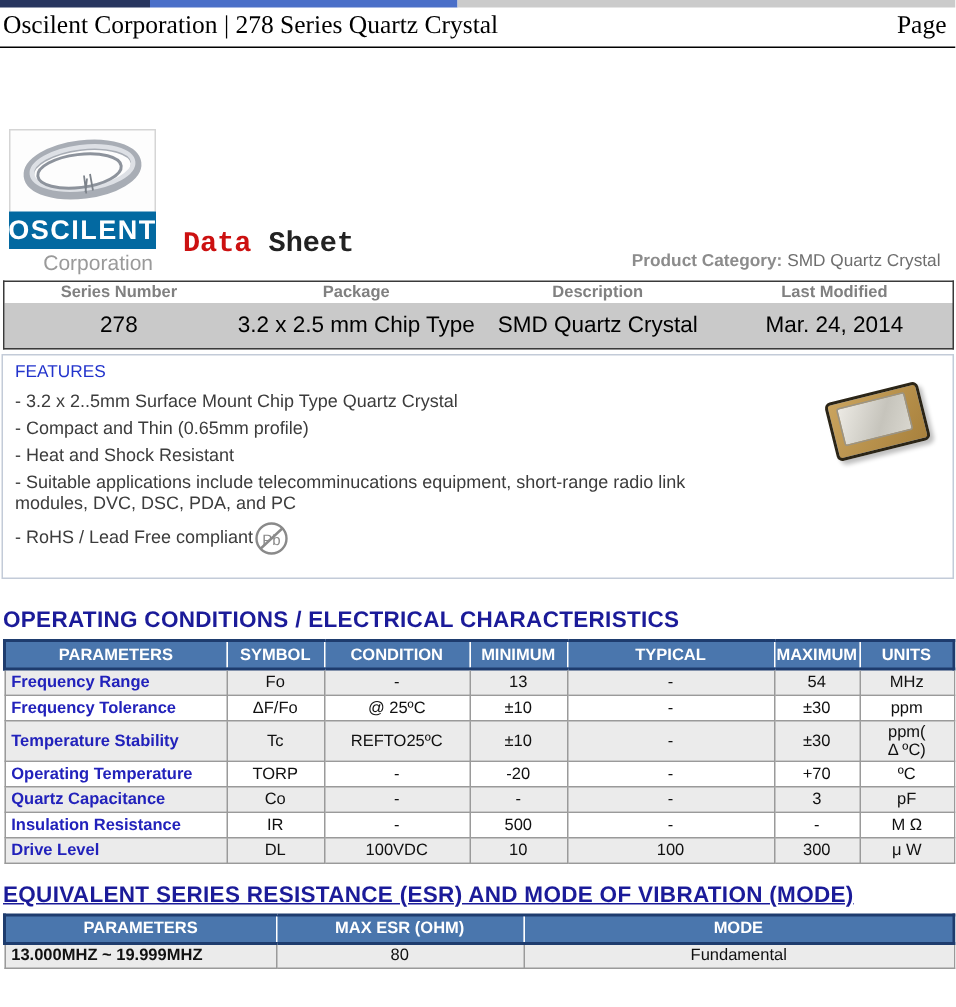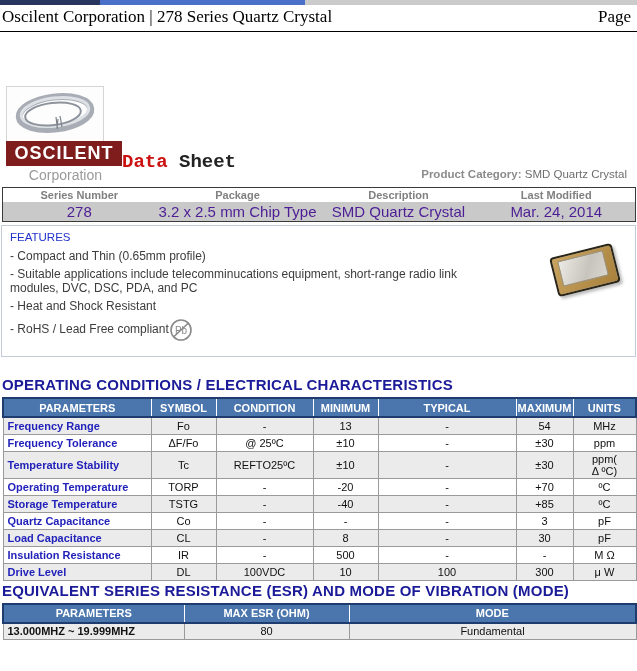--- a/index.html
+++ b/index.html
@@ -26,21 +26,21 @@
   .brand-area { position:relative; height:155px; }
   .logo-box {
     position:absolute; left:6px; top:54px; width:98px;
   }
   .logo-swirl {
     width:98px; height:55px; background:#fdfdfd;
     border:1px solid #d5d5d5; border-bottom:none;
     display:flex; align-items:center; justify-content:center;
   }
   .logo-bar {
-    width:116px; height:25px; background:#7f1d1d; color:#fff;
+    width:98px; height:25px; background:#0369a1; color:#fff;
     font-size:18px; font-weight:bold; letter-spacing:1px;
     display:flex; align-items:center; justify-content:center;
   }
   .logo-sub {
     font-size:14px; color:#9a9a9a; text-align:right; padding-right:2px; margin-top:1px;
   }
   .datasheet-title {
     position:absolute; left:122px; top:119px;
     font-family:"Liberation Mono", monospace; font-size:19px; font-weight:bold;
   }
@@ -53,22 +53,22 @@
   .product-category .pc-value { color:#6e6e6e; }
 
   
   table { border-collapse:collapse; table-layout:fixed; }
   .series-table { width:633px; margin:0 2px; border:1px solid #3a3a3a; }
   .series-table th {
     font-size:11px; font-weight:bold; color:#808080; background:#fff;
     height:14px; text-align:center;
   }
   .series-table td {
-    font-size:15px; color:#4c1d95; background:#c9c9c9;
-    height:20px; text-align:center;margin-top:30px;
+    font-size:15px; color:#000000; background:#c9c9c9;
+    height:31px; text-align:center;margin-top:30px;
   }
 
   
   .features-box {
     position:relative; margin:3px 1px 0 1px; border:1px solid #c3cbd8;
     padding:5px 8px 10px 8px; min-height:112px;
   }
   .features-heading { color:#2233cc; font-size:11.5px; margin-bottom:7px; }
   .feature-item {
     font-size:12px; color:#3c3c3c; line-height:13.5px;
@@ -88,21 +88,21 @@
     position:absolute; left:5px; top:3px; right:8px; bottom:7px;
     background:linear-gradient(120deg,#eceae4,#c6c4bc 60%,#d9d7cf);
     border-radius:2px; border:1px solid #9a9486;
   }
 
   
   .section-heading {
     color:#1b1b99; font-size:15px; font-weight:bold;
     margin:19px 2px 4px 2px; letter-spacing:0.2px;
   }
-  .section-heading.second { margin-top:1px; }
+  .section-heading.second { margin-top:12px;text-decoration:underline; }
 
   
   .data-table { width:633px; margin:0 2px; border:1px solid #69748a; }
   .data-table th {
     background:#4a76ad; color:#fff; font-size:11px; font-weight:bold;
     height:19px; text-align:center;
     border-left:1px solid #fff; border-right:1px solid #fff;
     border-top:2px solid #1e3c6e; border-bottom:2px solid #1e3c6e;
   }
   .data-table th:first-child { border-left:2px solid #1e3c6e; }
@@ -178,23 +178,24 @@
       <td>278</td>
       <td>3.2 x 2.5 mm Chip Type</td>
       <td>SMD Quartz Crystal</td>
       <td>Mar. 24, 2014</td>
     </tr>
   </tbody>
 </table>
 
 <div class="features-box">
   <div class="features-heading">FEATURES</div>
+  <div class="feature-item">- 3.2 x 2..5mm Surface Mount Chip Type Quartz Crystal</div>
   <div class="feature-item">- Compact and Thin (0.65mm profile)</div>
+  <div class="feature-item">- Heat and Shock Resistant</div>
   <div class="feature-item">- Suitable applications include telecomminucations equipment, short-range radio link modules, DVC, DSC, PDA, and PC</div>
-  <div class="feature-item">- Heat and Shock Resistant</div>
   <div class="feature-item with-icon">
     <span>- RoHS / Lead Free compliant</span>
     <svg class="pb-icon" width="24" height="24" viewBox="0 0 24 24">
       <circle cx="12" cy="12" r="10" fill="none" stroke="#8a8a8a" stroke-width="1.6"></circle>
       <text x="12" y="16" text-anchor="middle" font-size="10" fill="#8a8a8a" font-family="Liberation Sans, sans-serif">Pb</text>
       <line x1="4.5" y1="19" x2="19.5" y2="5" stroke="#8a8a8a" stroke-width="1.6"></line>
     </svg>
   </div>
   <div class="crystal-photo">
     <div class="lid"></div>
@@ -256,44 +257,26 @@
     <tr>
       <td class="param">Operating Temperature</td>
       <td>TORP</td>
       <td>-</td>
       <td>-20</td>
       <td>-</td>
       <td>+70</td>
       <td class="units">ºC</td>
     </tr>
     <tr>
-      <td class="param">Storage Temperature</td>
-      <td>TSTG</td>
-      <td>-</td>
-      <td>-40</td>
-      <td>-</td>
-      <td>+85</td>
-      <td class="units">ºC</td>
-    </tr>
-    <tr>
       <td class="param">Quartz Capacitance</td>
       <td>Co</td>
       <td>-</td>
       <td>-</td>
       <td>-</td>
       <td>3</td>
-      <td class="units">pF</td>
-    </tr>
-    <tr>
-      <td class="param">Load Capacitance</td>
-      <td>CL</td>
-      <td>-</td>
-      <td>8</td>
-      <td>-</td>
-      <td>30</td>
       <td class="units">pF</td>
     </tr>
     <tr>
       <td class="param">Insulation Resistance</td>
       <td>IR</td>
       <td>-</td>
       <td>500</td>
       <td>-</td>
       <td>-</td>
       <td class="units">M Ω</td>

